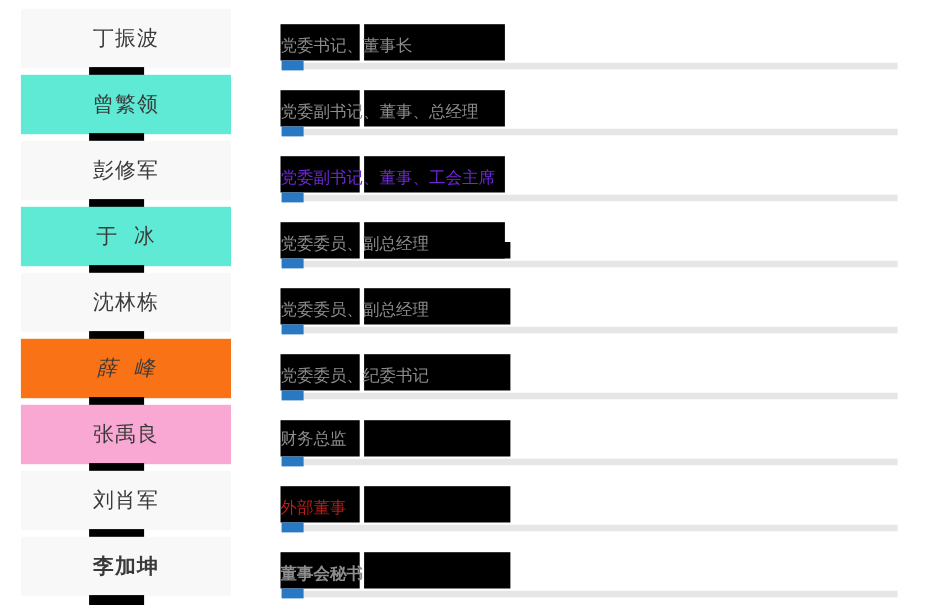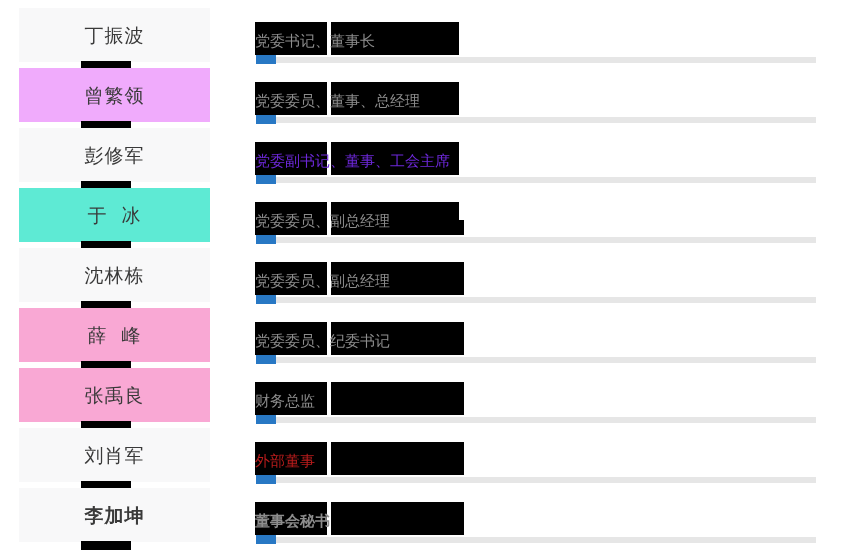--- a/index.html
+++ b/index.html
@@ -122,27 +122,27 @@
         <div class="name-text">丁振波</div>
       </div>
       <div class="name-bar" style="background: rgb(0, 0, 0);"></div>
       <div class="redact-left" style="background: rgb(0, 0, 0);"></div>
       <div class="redact-right" style="background: rgb(0, 0, 0); width: 128px;"></div>
       <div class="title-text" style="color: rgb(141, 141, 141);">党委书记、董事长</div>
       <div class="track" style="background: rgb(230, 230, 230); width: 560px;"></div>
       <div class="thumb" style="background: rgb(40, 120, 196); width: 20px;"></div>
     </div>
     <div class="row" style="top: 60px;">
-      <div class="name-cell" style="background: #f0abfc;">
+      <div class="name-cell" style="background: #5eead4;">
         <div class="name-text">曾繁领</div>
       </div>
       <div class="name-bar" style="background: rgb(0, 0, 0);"></div>
       <div class="redact-left" style="background: rgb(0, 0, 0);"></div>
       <div class="redact-right" style="background: rgb(0, 0, 0); width: 128px;"></div>
-      <div class="title-text" style="color: rgb(141, 141, 141);">党委委员、董事、总经理</div>
+      <div class="title-text" style="color: rgb(141, 141, 141);">党委副书记、董事、总经理</div>
       <div class="track" style="background: rgb(230, 230, 230); width: 560px;"></div>
       <div class="thumb" style="background: rgb(40, 120, 196); width: 20px;"></div>
     </div>
     <div class="row" style="top: 120px;">
       <div class="name-cell" style="background: rgb(248, 248, 249);">
         <div class="name-text">彭修军</div>
       </div>
       <div class="name-bar" style="background: rgb(0, 0, 0);"></div>
       <div class="redact-left" style="background: rgb(0, 0, 0);"></div>
       <div class="redact-right" style="background: rgb(0, 0, 0); width: 128px;"></div>
@@ -167,38 +167,38 @@
         <div class="name-text">沈林栋</div>
       </div>
       <div class="name-bar" style="background: rgb(0, 0, 0);"></div>
       <div class="redact-left" style="background: rgb(0, 0, 0);"></div>
       <div class="redact-right" style="background: rgb(0, 0, 0); width: 133px;"></div>
       <div class="title-text" style="color: rgb(141, 141, 141);">党委委员、副总经理</div>
       <div class="track" style="background: rgb(230, 230, 230); width: 560px;"></div>
       <div class="thumb" style="background: rgb(40, 120, 196); width: 20px;"></div>
     </div>
     <div class="row" style="top: 300px;">
-      <div class="name-cell" style="background: #f9a8d4;">
+      <div class="name-cell" style="background: #f97316; font-style: italic;">
         <div class="name-text">薛  峰</div>
       </div>
       <div class="name-bar" style="background: rgb(0, 0, 0);"></div>
       <div class="redact-left" style="background: rgb(0, 0, 0);"></div>
       <div class="redact-right" style="background: rgb(0, 0, 0); width: 133px;"></div>
       <div class="title-text" style="color: rgb(141, 141, 141);">党委委员、纪委书记</div>
       <div class="track" style="background: rgb(230, 230, 230); width: 560px;"></div>
       <div class="thumb" style="background: rgb(40, 120, 196); width: 20px;"></div>
     </div>
     <div class="row" style="top: 360px;">
       <div class="name-cell" style="background: #f9a8d4;">
         <div class="name-text">张禹良</div>
       </div>
       <div class="name-bar" style="background: rgb(0, 0, 0);"></div>
       <div class="redact-left" style="background: rgb(0, 0, 0);"></div>
       <div class="redact-right" style="background: rgb(0, 0, 0); width: 133px;"></div>
-      <div class="title-text" style="color: rgb(141, 141, 141);">财务总监</div>
+      <div class="title-text" style="color: rgb(141, 141, 141); font-family: Liberation Mono, monospace;">财务总监</div>
       <div class="track" style="background: rgb(230, 230, 230); width: 560px;"></div>
       <div class="thumb" style="background: rgb(40, 120, 196); width: 20px;"></div>
     </div>
     <div class="row" style="top: 420px;">
       <div class="name-cell" style="background: rgb(248, 248, 249);">
         <div class="name-text">刘肖军</div>
       </div>
       <div class="name-bar" style="background: rgb(0, 0, 0);"></div>
       <div class="redact-left" style="background: rgb(0, 0, 0);"></div>
       <div class="redact-right" style="background: rgb(0, 0, 0); width: 133px;"></div>

